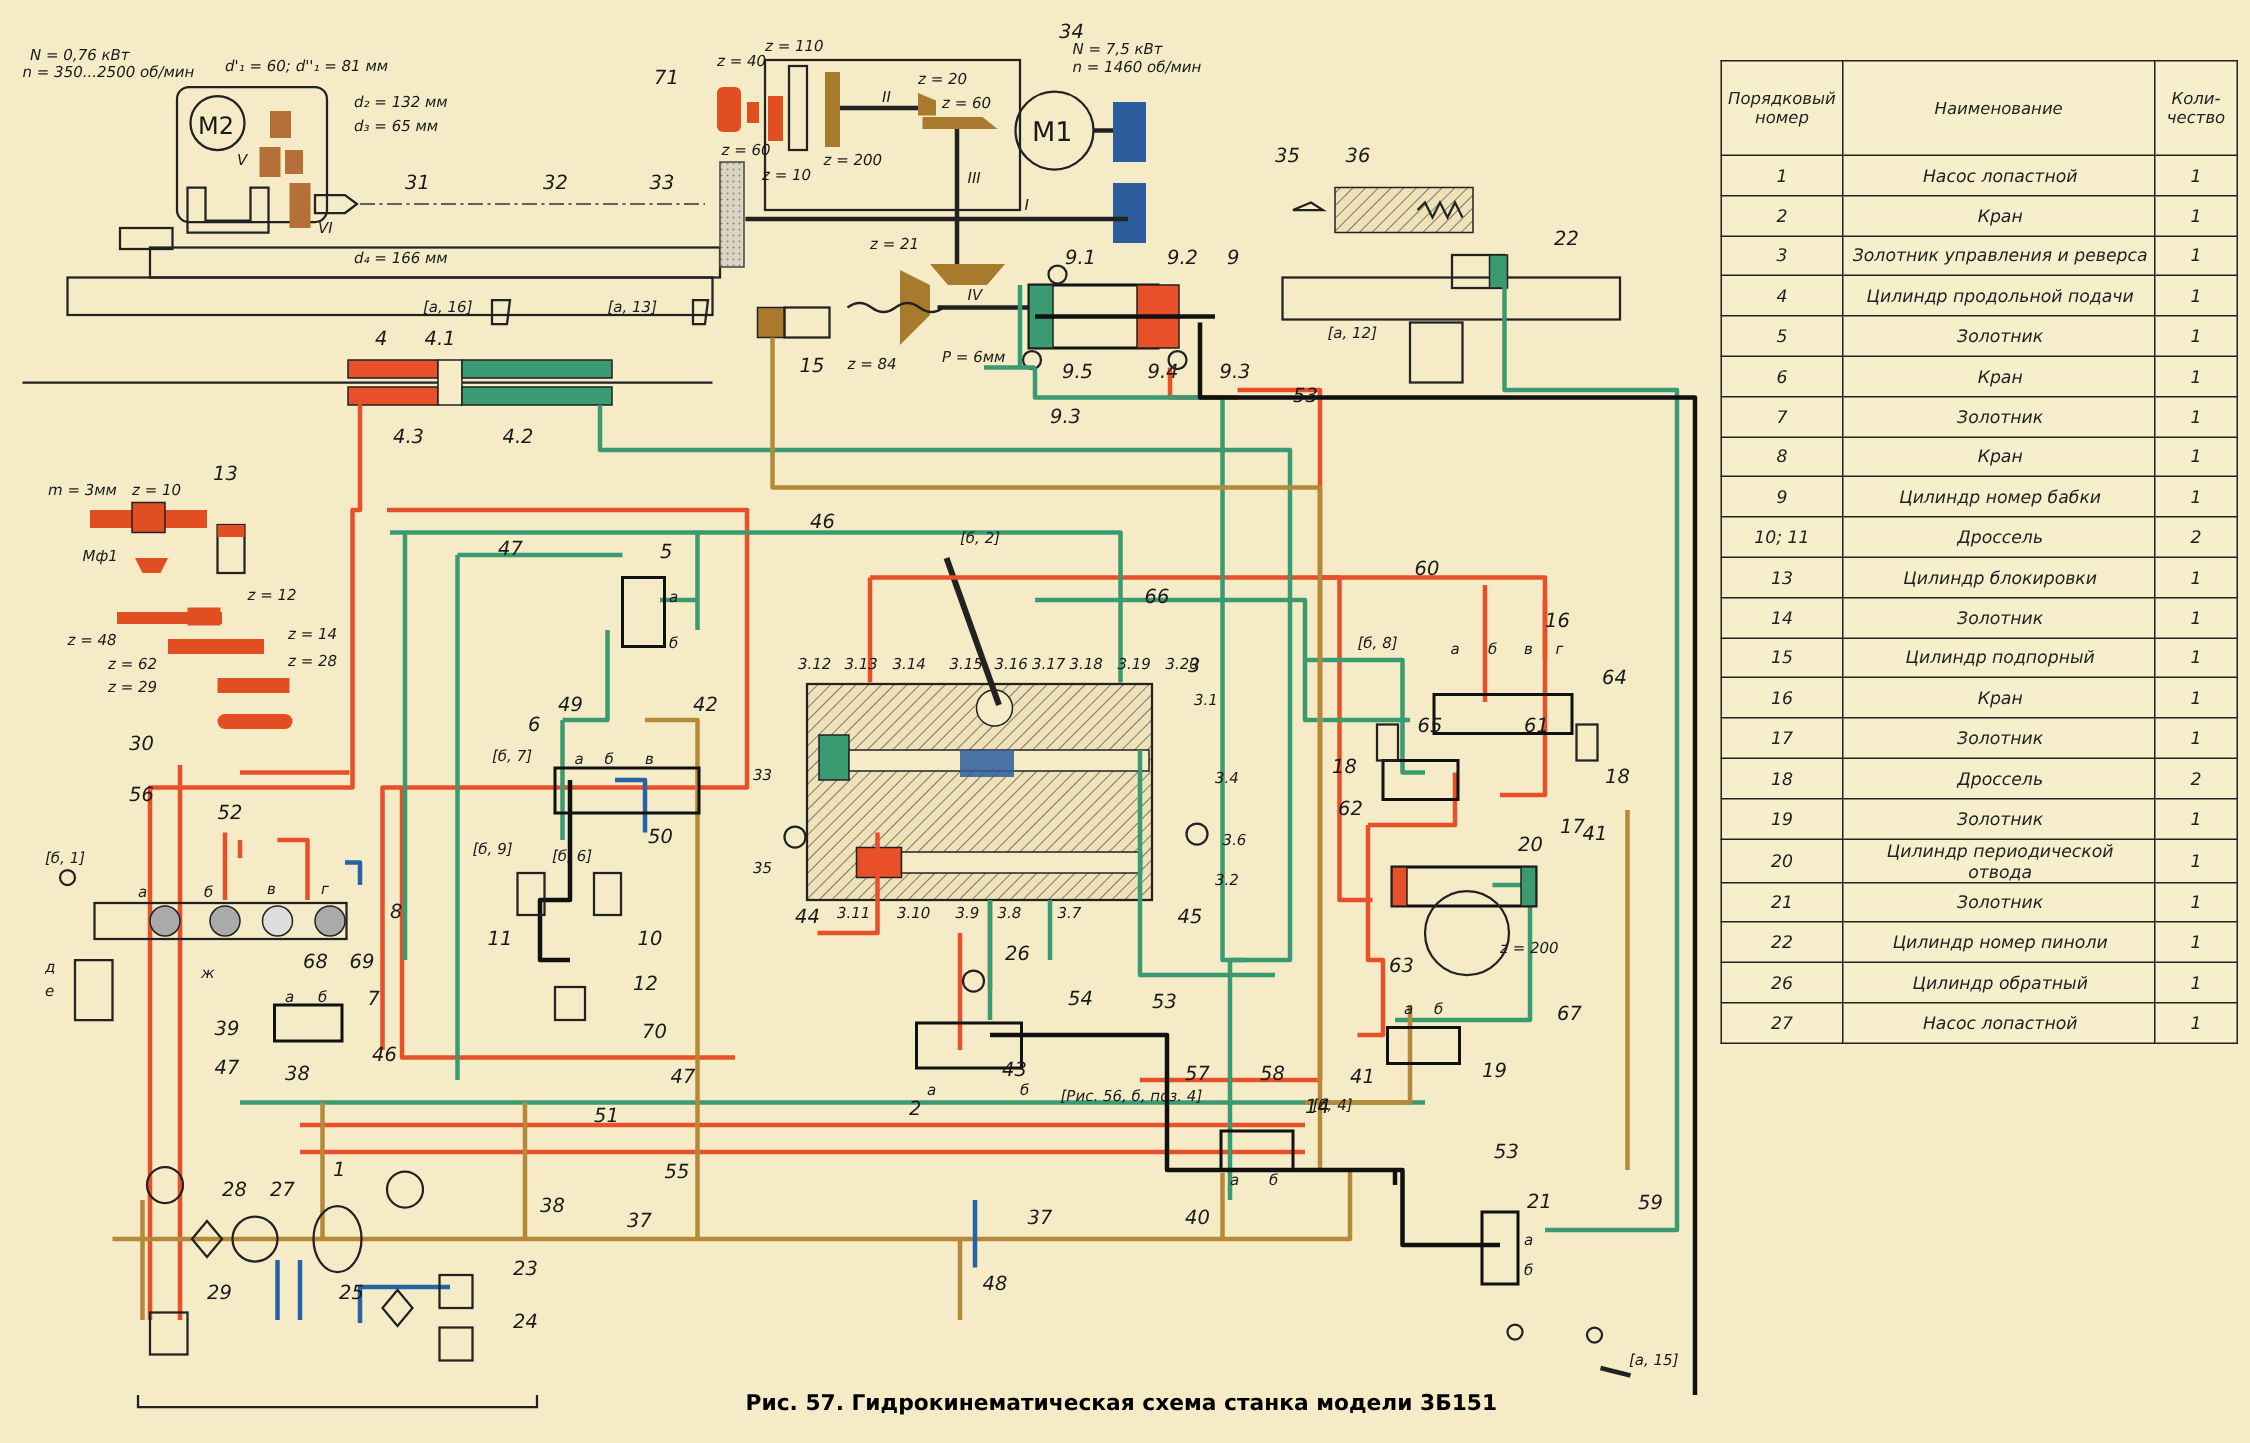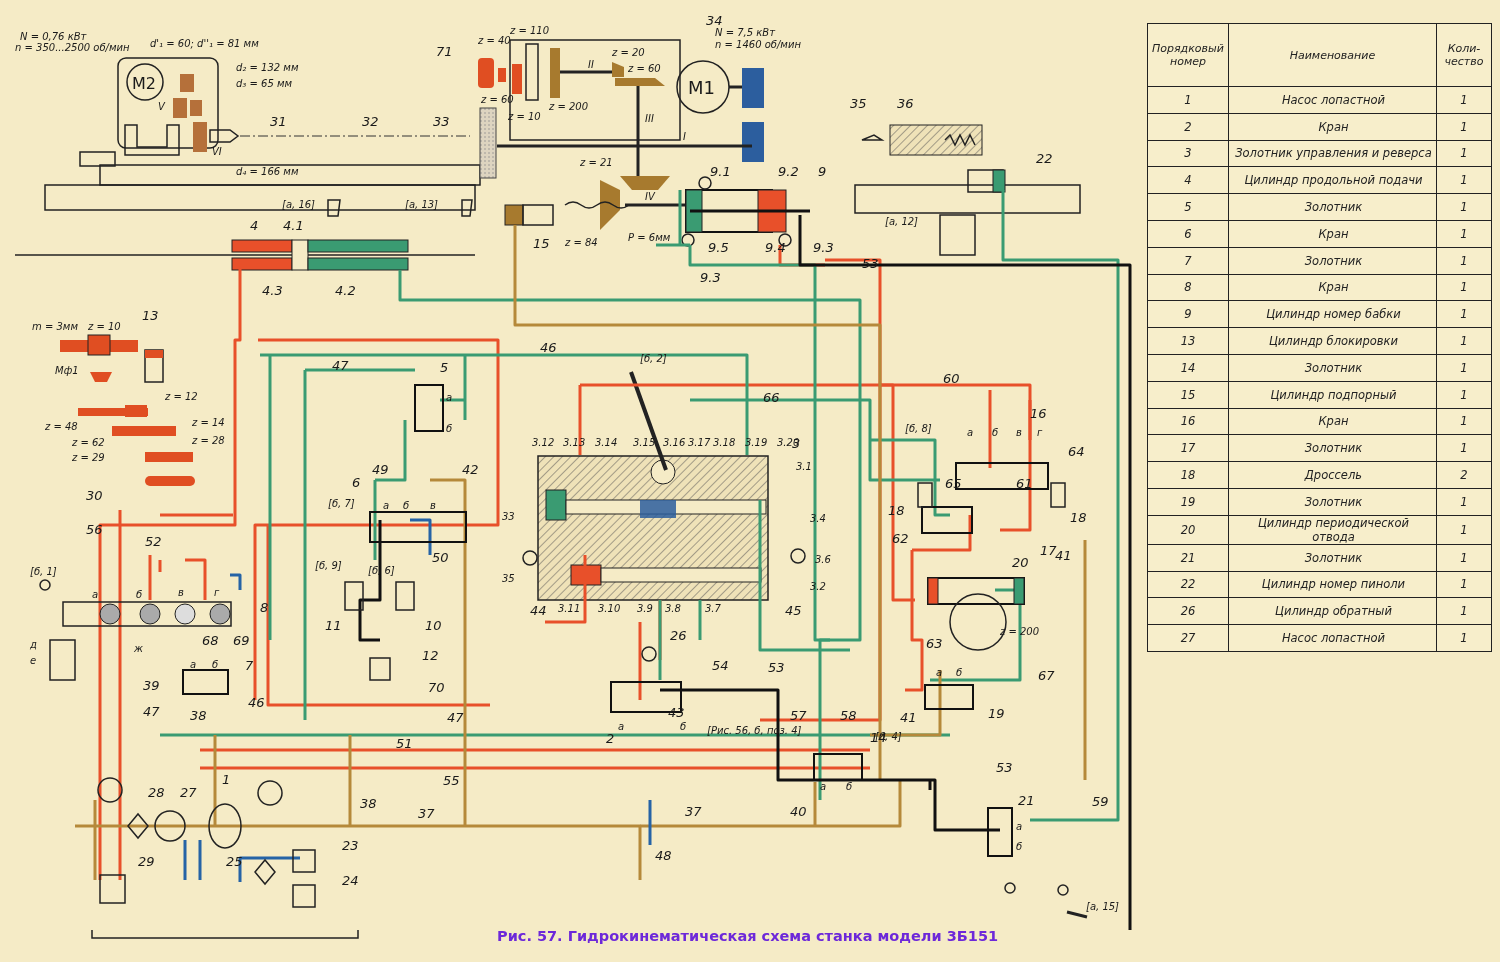--- a/index.html
+++ b/index.html
@@ -10,24 +10,24 @@
     position: relative;
   }
   #diagram { position: absolute; left: 0; top: 0; width: 1500px; height: 962px; }
   .lbl { font-family: "DejaVu Sans", sans-serif; font-style: italic; font-size: 13px; fill: #1a1a1a; }
   .lbl-sm { font-family: "DejaVu Sans", sans-serif; font-style: italic; font-size: 10px; fill: #1a1a1a; }
   .ln { fill: none; stroke-width: 3; stroke-linejoin: round; }
   .thin { fill: none; stroke: #222; stroke-width: 1.5; }
   .blk { fill: none; stroke: #111; stroke-width: 2; }
   .caption {
     position: absolute; left: 497px; top: 928px;
-    font-family: "DejaVu Sans", sans-serif; font-weight: bold; font-size: 14.5px; color: #6d28d9;
+    font-family: "DejaVu Sans", sans-serif; font-weight: bold; font-size: 14.5px; color: #000000;
   }
   table.parts {
-    position: absolute; left: 1147px; top: 23px; width: 345px;
+    position: absolute; left: 1147px; top: 40px; width: 345px;
     border-collapse: collapse; background: #f7eecb;
     font-family: "DejaVu Sans", sans-serif; font-style: italic;
   }
   table.parts th, table.parts td { border: 1.5px solid #222; color: #222; padding: 0 4px; }
   table.parts th { font-weight: normal; font-size: 11px; height: 62px; }
   table.parts td { font-size: 11.5px; height: 25.8px; }
   table.parts td.num { text-align: center; width: 60px; }
   table.parts td.qty { text-align: center; width: 46px; }
   table.parts td.name { text-align: center; padding-left: 6px; }
 </style>
@@ -515,20 +515,25 @@
         <td class="num">8</td>
         <td class="name">Кран</td>
         <td class="qty">1</td>
       </tr>
       <tr>
         <td class="num">9</td>
         <td class="name">Цилиндр номер бабки</td>
         <td class="qty">1</td>
       </tr>
       <tr>
+        <td class="num">10; 11</td>
+        <td class="name">Дроссель</td>
+        <td class="qty">2</td>
+      </tr>
+      <tr>
         <td class="num">13</td>
         <td class="name">Цилиндр блокировки</td>
         <td class="qty">1</td>
       </tr>
       <tr>
         <td class="num">14</td>
         <td class="name">Золотник</td>
         <td class="qty">1</td>
       </tr>
       <tr>

